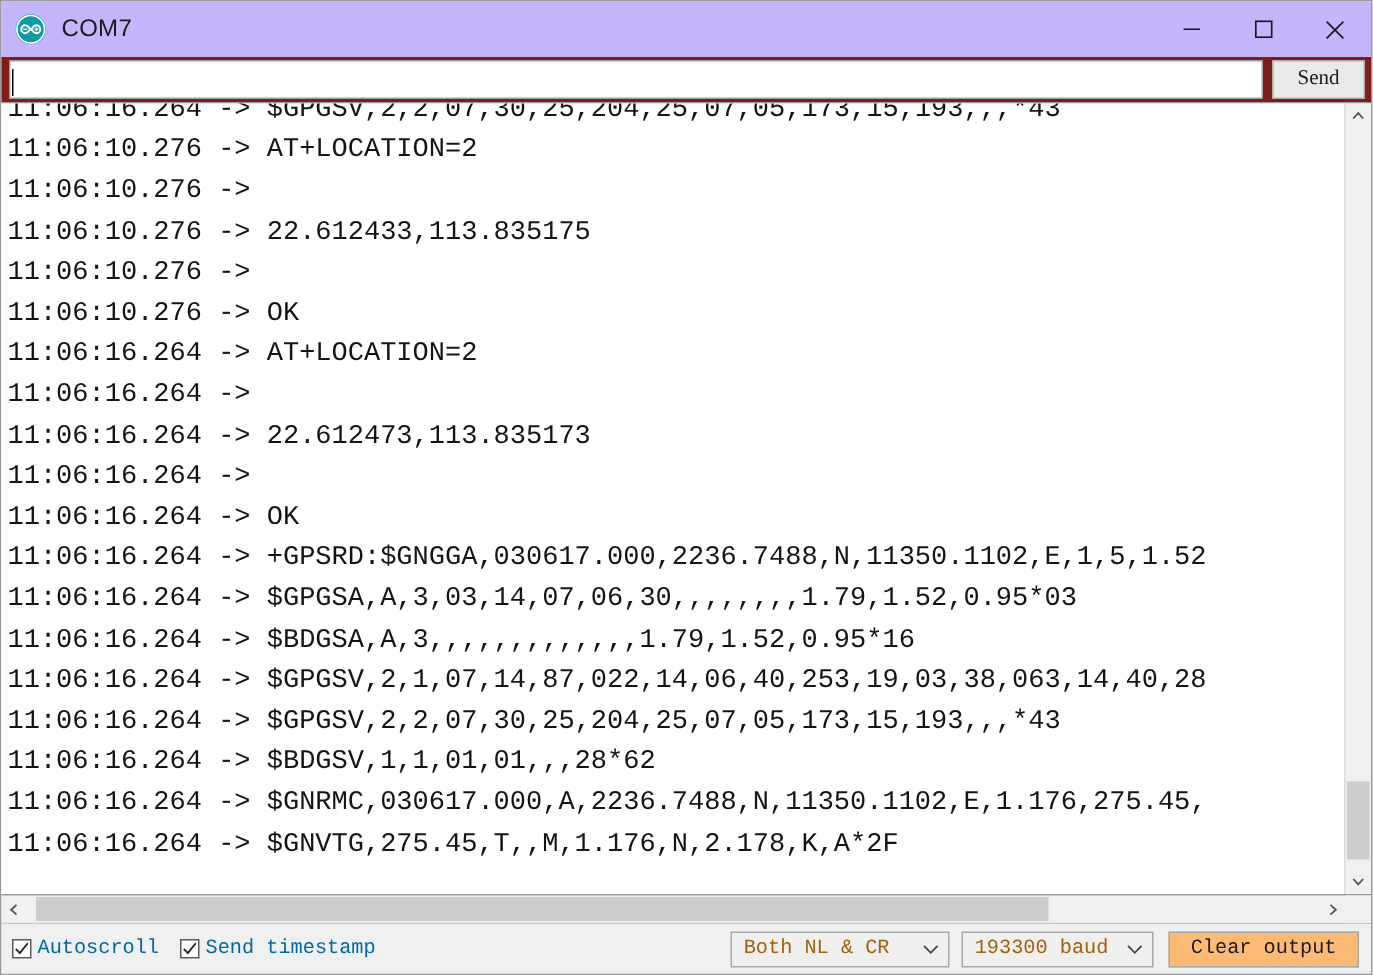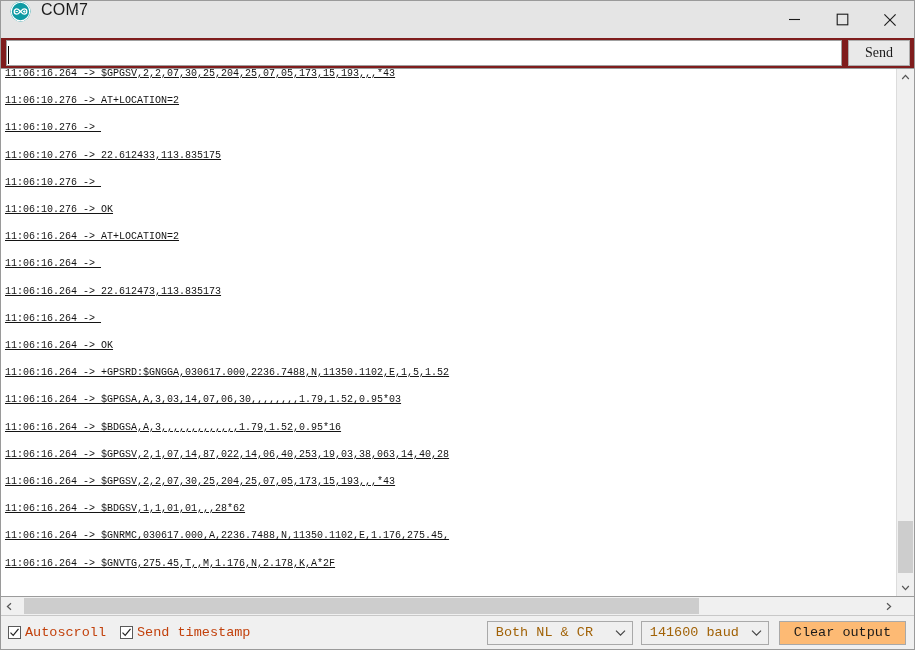--- a/index.html
+++ b/index.html
@@ -22,23 +22,23 @@
     background: #ffffff;
     border: 1px solid #9a9a9a;
     display: flex;
     flex-direction: column;
   }
 
   
   .titlebar {
     height: 37px;
     flex: 0 0 37px;
-    background: #e5e5e5;
-    display: flex;
-    align-items: flex-start;
+    background: #c4b5fd;
+    display: flex;
+    align-items: center;
     position: relative;
   }
   .app-icon {
     margin-left: 9px;
     width: 21px;
     height: 21px;
     flex: 0 0 21px;
     display: block;
   }
   .title-text {
@@ -130,24 +130,23 @@
     background: #ffffff;
     padding-left: 4px;
     box-sizing: border-box;
   }
   .lines {
     position: absolute;
     left: 4px;
     top: -9px;
     white-space: pre;
     font-family: "Liberation Mono", monospace;
-    font-size: 10px;
+    font-size: 18px;
     line-height: 27.2px;
     color: #141414;
-    text-decoration: underline;
   }
   .line { white-space: pre; }
   .line.clipped { color: #141414; }
 
   
   .vscroll {
     flex: 0 0 17px;
     width: 17px;
     background: #f0f0f0;
     border-left: 1px solid #dcdcdc;
@@ -220,21 +219,21 @@
     align-items: center;
     padding: 0 7px;
     box-sizing: border-box;
   }
   .chk-wrap {
     display: flex;
     align-items: center;
     margin-right: 14px;
     font-family: "Liberation Mono", monospace;
     font-size: 13.5px;
-    color: #c2410c;
+    color: #0369a1;
     white-space: nowrap;
   }
   .chk-box {
     width: 13px;
     height: 13px;
     box-sizing: border-box;
     border: 1px solid #5a5a5a;
     background: #ffffff;
     margin-right: 4px;
     display: flex;
@@ -385,21 +384,21 @@
     <div class="combo combo-lineend">
       <span class="cb-label">Both NL &amp; CR</span>
       <span class="cb-caret">
         <svg width="11" height="8" viewBox="0 0 11 8">
           <polyline points="1,1.6 5.5,6.2 10,1.6" fill="none" stroke="#444" stroke-width="1.2"></polyline>
         </svg>
       </span>
     </div>
 
     <div class="combo combo-baud">
-      <span class="cb-label">141600 baud</span>
+      <span class="cb-label">193300 baud</span>
       <span class="cb-caret">
         <svg width="11" height="8" viewBox="0 0 11 8">
           <polyline points="1,1.6 5.5,6.2 10,1.6" fill="none" stroke="#444" stroke-width="1.2"></polyline>
         </svg>
       </span>
     </div>
 
     <div class="clear-btn">Clear output</div>
   </div>
 

